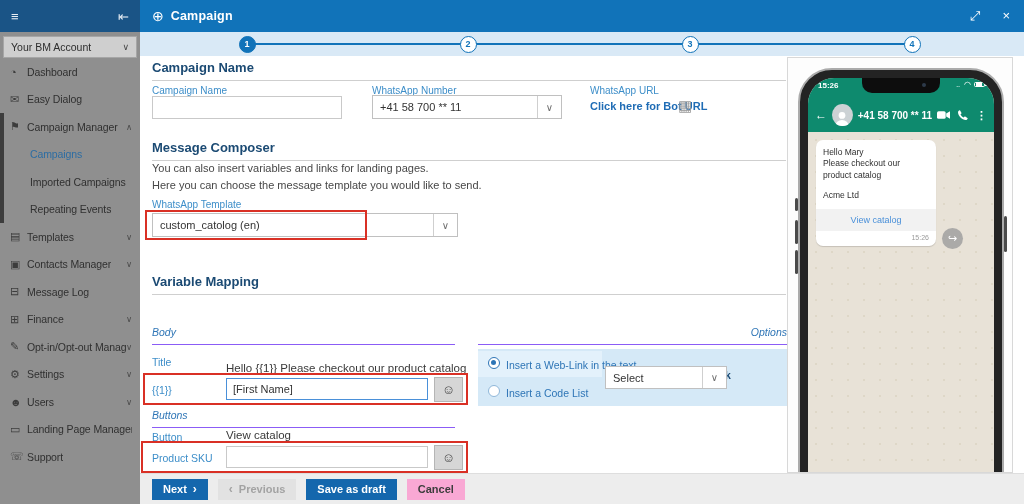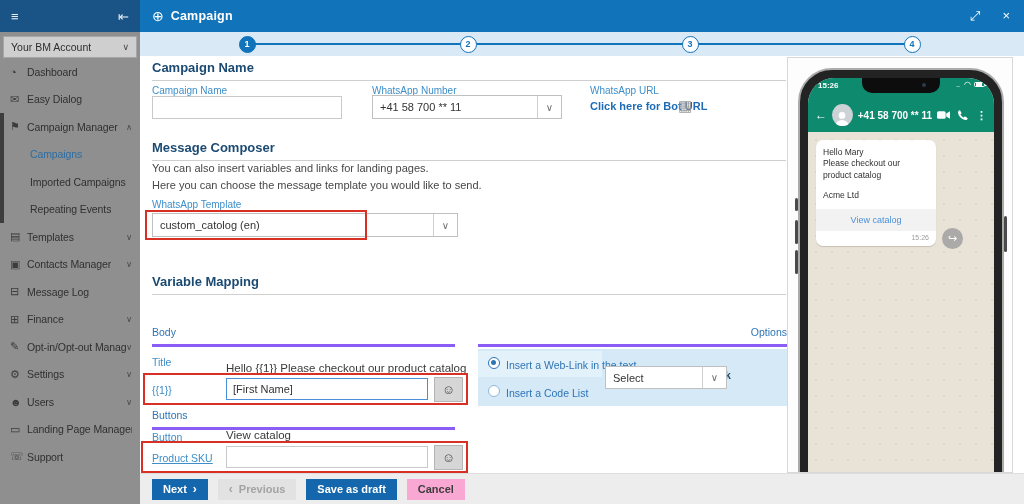--- a/index.html
+++ b/index.html
@@ -31,21 +31,21 @@
   .topbar .ttl { font-size:12.5px; font-weight:bold; letter-spacing:0.2px; }
   .topbar .winbtns { margin-left:auto; display:flex; gap:22px; padding-right:14px; }
   .topbar .winbtns span { font-size:13px; cursor:pointer; }
 
   
   .stepper { position:absolute; left:140px; top:32px; width:884px; height:24px; background:#d9e9f6; }
   .stepline { position:absolute; left:107px; width:665px; top:11px; height:2px; background:#1173b9; }
   .step { position:absolute; top:3.5px; width:17px; height:17px; border-radius:50%; background:#fff; border:1.5px solid #1173b9; color:#1173b9; font-size:9px; font-weight:bold; display:flex; align-items:center; justify-content:center; cursor:pointer; }
   .step.current { background:#1173b9; color:#fff; }
   .sechead { position:absolute; font-size:13px; font-weight:bold; color:#1b4a73; border-bottom:1px solid #cfcfcf; padding-bottom:5px; }
-  .subhead { position:absolute; font-size:10.5px; color:#2e75b6; border-bottom:3px solid #8b5cf6; padding-bottom:6px; }
+  .subhead { position:absolute; font-size:10.5px; color:#2e75b6; border-bottom:1px solid #8b5cf6; padding-bottom:6px;font-style:italic; }
   .flabel { position:absolute; font-size:10px; color:#3d8ec9; }
   .fvalue { position:absolute; font-size:11.5px; color:#3a3a3a; }
   .tinput { position:absolute; height:23px; border:1px solid #c9c9c9; background:#fff; font-family:"Liberation Sans",sans-serif; font-size:11px; color:#333; padding:0 6px; outline:none; }
   .tinput.focused { border:1px solid #4a90d9; }
   .selbox { position:absolute; height:24px; border:1px solid #c0c0c0; background:#fff; display:flex; align-items:stretch; font-size:11px; color:#333; cursor:pointer; }
   .selbox .val { flex:1; display:flex; align-items:center; padding:0 7px; white-space:nowrap; overflow:hidden; }
   .selbox .sch { width:24px; border-left:1px solid #cfcfcf; display:flex; align-items:center; justify-content:center; color:#6f6f6f; font-size:10px; }
   .para { position:absolute; font-size:11px; color:#474747; line-height:1.5; }
   .link { position:absolute; font-size:11px; font-weight:bold; color:#1f6cb5; text-decoration:none; cursor:pointer; }
   .qr { position:absolute; font-size:15px; color:#9a9a9a; line-height:1; }
@@ -233,21 +233,21 @@
   <div class="flabel" style="left:152px; top:356px; font-size:10.5px;">Title</div>
   <div class="fvalue" style="left:226px; top:354px;margin-top:8px;">Hello {{1}} Please checkout our product catalog</div>
   <div class="flabel" style="left:152px; top:384px; font-size:10.5px;">{{1}}</div>
   <input class="tinput abs focused" style="left: 226px; top: 378px; width: 202px; height: 22px;" value="[First Name]">
   <div class="emobtn" style="left:434px; top:377px;">☺</div>
   <div class="hl" style="left:143px; top:373px; width:325px; height:32px;"></div>
 
   <div class="subhead" style="left:152px; top:409px; width:303px;">Buttons</div>
   <div class="flabel" style="left:152px; top:431px; font-size:10.5px;">Button</div>
   <div class="fvalue" style="left:226px; top:429px;">View catalog</div>
-  <div class="flabel" style="left:152px; top:452px; font-size:10.5px;text-decoration:underline;">Product SKU</div>
+  <div class="flabel" style="left:152px; top:452px; font-size:10.5px;">Product SKU</div>
   <input class="tinput abs" style="left: 226px; top: 446px; width: 202px; height: 22px;" value="">
   <div class="emobtn" style="left:434px; top:445px;">☺</div>
   <div class="hl" style="left:141px; top:441px; width:327px; height:32px;"></div>
 
   <div class="subhead" style="left:478px; top:326px; width:309px;text-align:right;">Options</div>
   <div class="optbox" style="left:478px; top:349px; width:309px; height:57px;">
     <div class="optband" style="left:0; top:2px; width:124px; height:26px;"></div>
     <div class="radio sel" style="left:10px; top:8px;"></div>
     <div class="optlbl" style="left:28px; top:10px;">Insert a Web-Link in the text</div>
     <div class="radio unsel" style="left:10px; top:36px;"></div>

